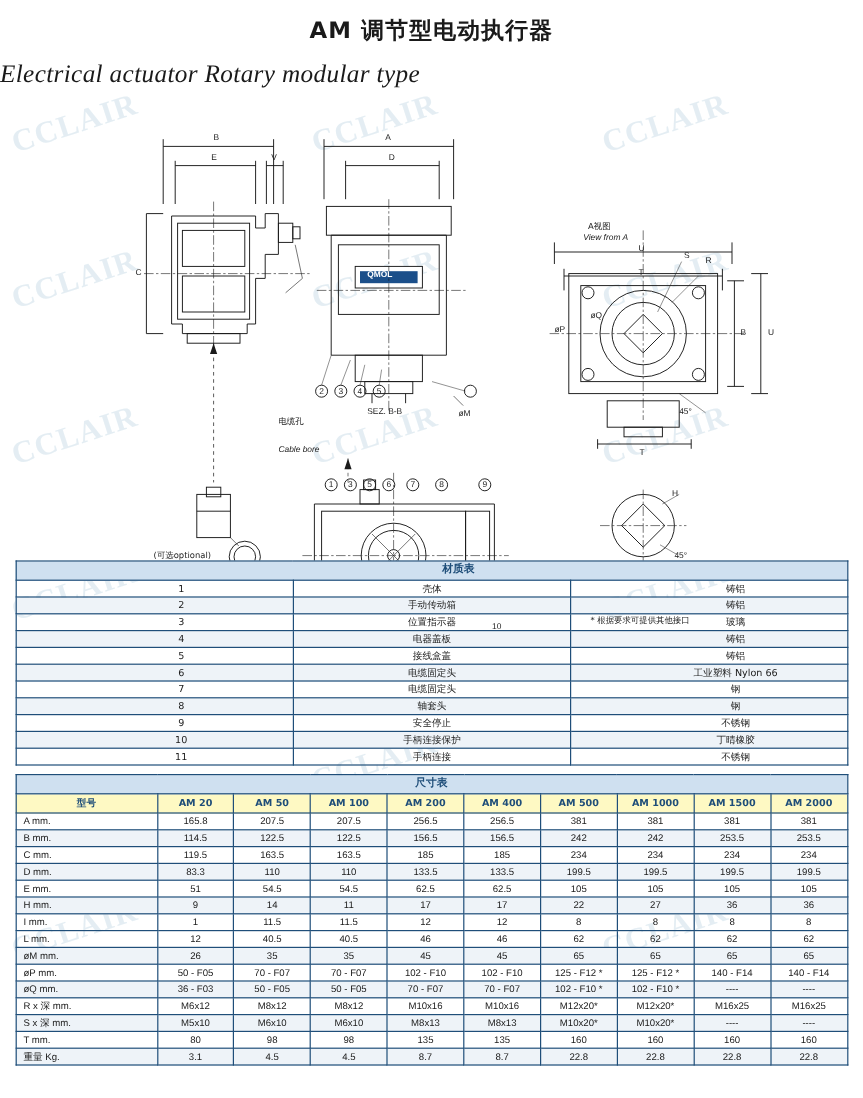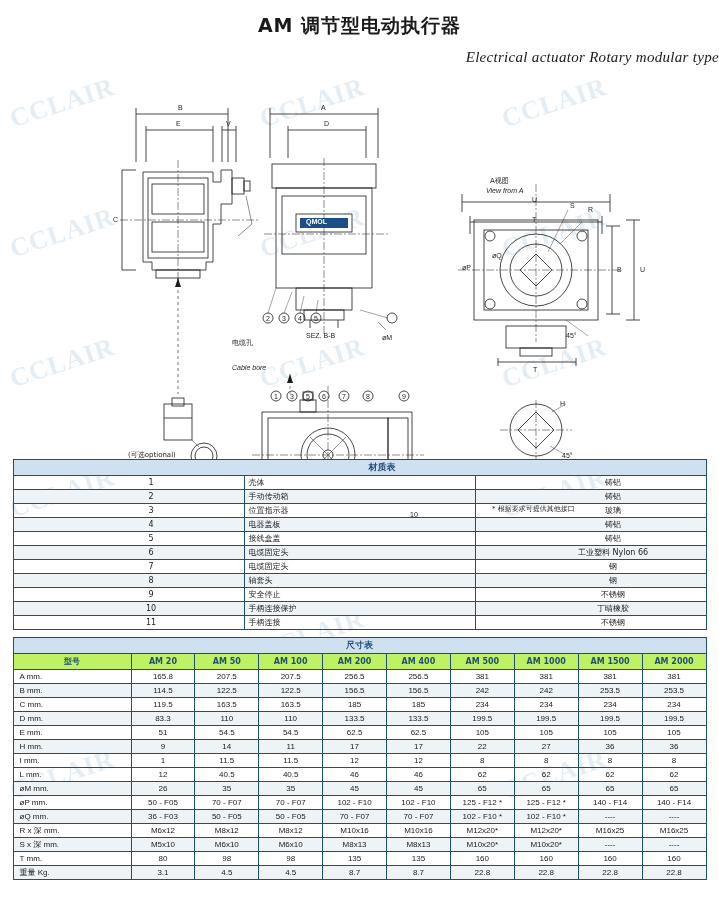--- a/index.html
+++ b/index.html
@@ -28,24 +28,24 @@
   
   .title-cn{
     text-align:center;
     font-family:"DejaVu Sans", sans-serif;
     font-weight:bold;
     font-size:19px;
     padding-top:13px;
     letter-spacing:1px;
   }
   .title-en{
-    text-align:right;
+    text-align:left;
     font-family:"Liberation Serif", serif;
     font-style:italic;
-    font-size:15px;
+    font-size:21px;
     padding-top:10px;
     letter-spacing:.3px;
   }
   
   .drawing{
     position:relative;
     width:719px;
     height:385px;
     margin-top:8px;
   }
@@ -78,26 +78,26 @@
     background:#cfe0f0;
     color:#1f4e79;
     font-weight:bold;
     text-align:center;
     font-size:9px;
     font-family:"DejaVu Sans", sans-serif;
     height:13px;
   }
   .mat td{font-family:"DejaVu Sans", sans-serif;padding-left:48px;}
   .mat td.idx{width:26px;text-align:center;}
-  .mat td.nm{text-align:left;padding-left:4px;}
+  .mat td.nm{text-align:center;padding-left:4px;}
   .mat td.val{text-align:center;width:360px;}
   .mat tr.alt td{background:#eef3f8;}
   .dim{margin-top:7px;}
   .dim th{
-    background:#bef264;
+    background:#fef9c3;
     color:#1f4e79;
     font-weight:bold;
     text-align:center;
     font-size:8px;
     font-family:"DejaVu Sans", sans-serif;
     height:13px;
   }
   .dim td{text-align:center;}
   .dim td.rowhead{
     text-align:left;

